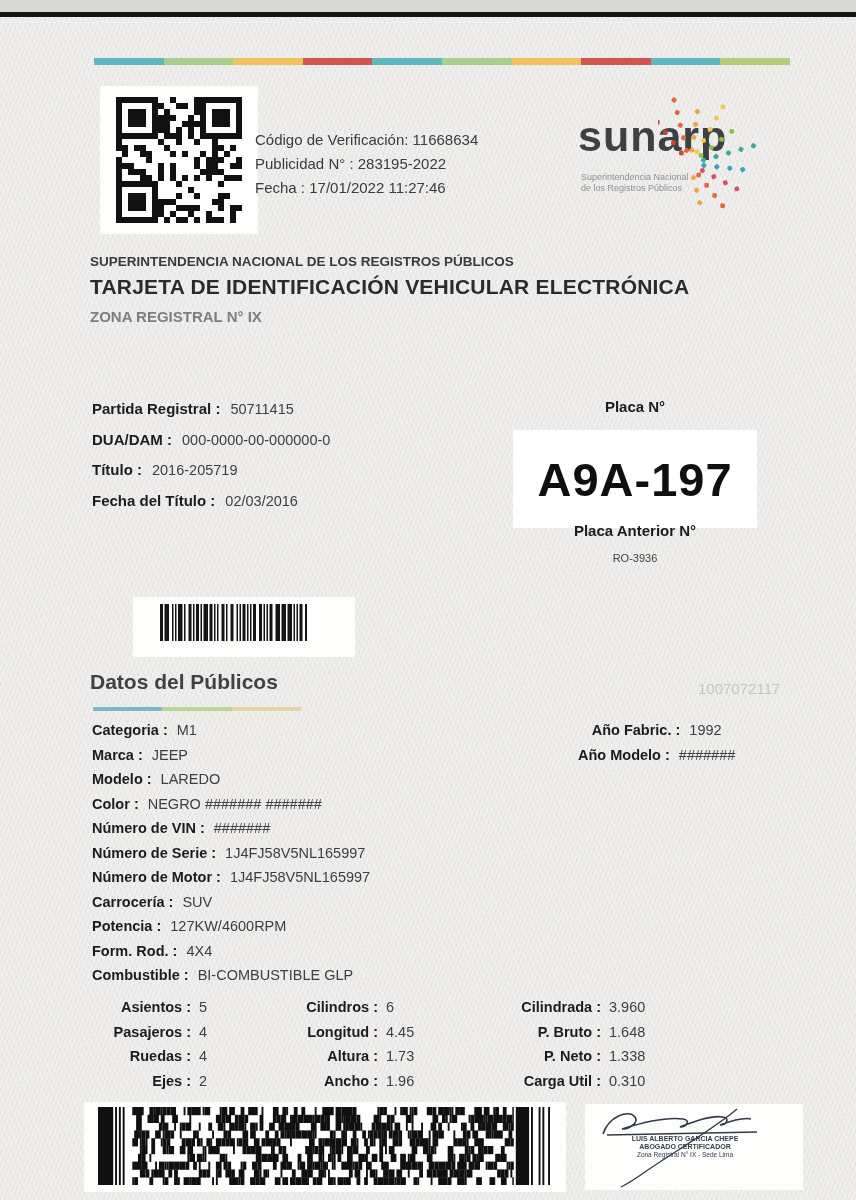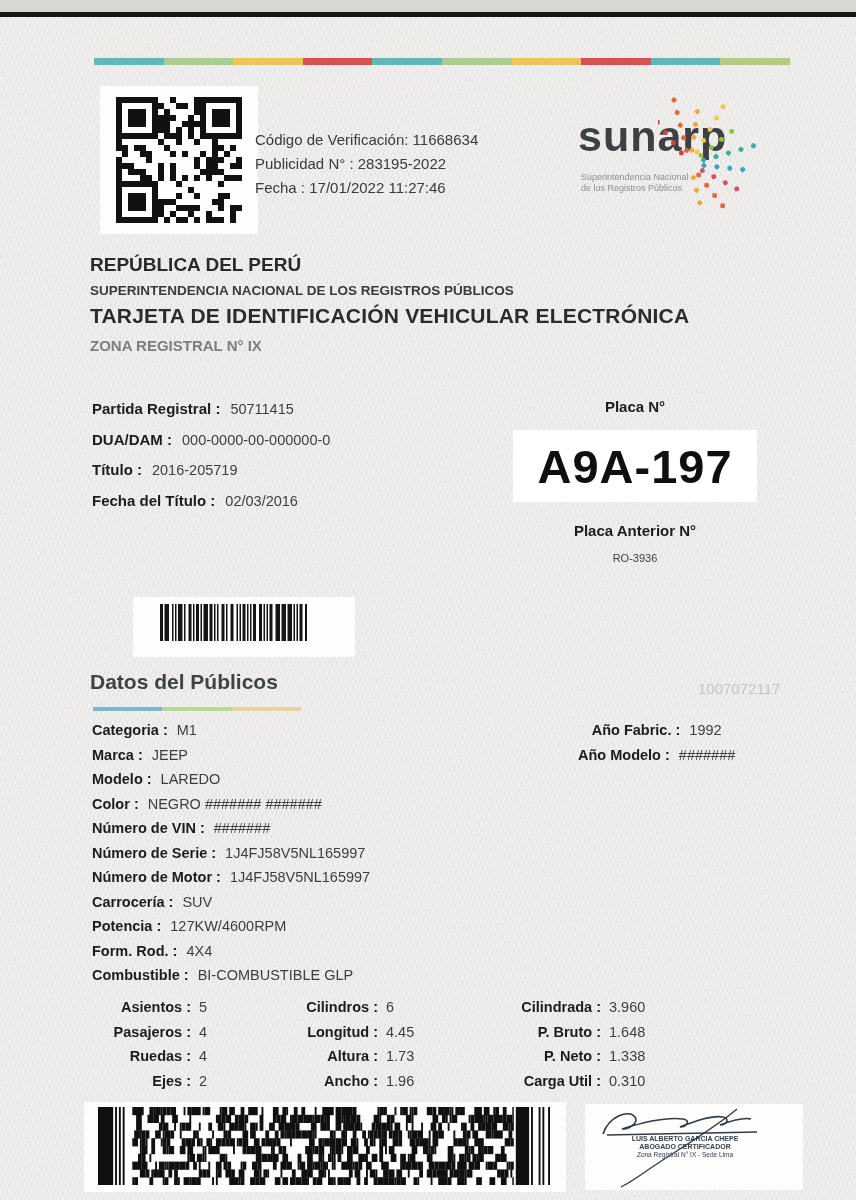--- a/index.html
+++ b/index.html
@@ -32,21 +32,21 @@
   .t2{font-size:13.5px;font-weight:bold;color:#3a3a3a;margin-bottom:6px;}
   .t3{font-size:21px;font-weight:800;margin-bottom:9px;letter-spacing:.2px;}
   .t4{font-size:15px;font-weight:bold;color:#7e7e7e;margin-bottom:7px;}
   
   #reg{left:92px;top:382px;}
   .reg-row{height:30.5px;line-height:30.5px;font-size:15px;white-space:nowrap;}
   .flabel{font-weight:bold;color:#1c1c1c;}
   .fvalue{color:#3e3e3e;margin-left:10px;font-size:14.5px;}
   
   #plate-label{left:513px;top:386px;width:244px;text-align:center;font-size:15px;font-weight:bold;color:#1c1c1c;}
-  #plate-box{left:513px;top:418px;width:244px;height:72px;background:#ffffff;display:flex;align-items:center;justify-content:center;}
+  #plate-box{left:513px;top:418px;width:244px;height:98px;background:#ffffff;display:flex;align-items:center;justify-content:center;}
   #plate-number{font-size:47px;font-weight:800;color:#0f0f0f;letter-spacing:1px;}
   #plate-prev-label{left:513px;top:510px;width:244px;text-align:center;font-size:15px;font-weight:bold;color:#1c1c1c;}
   #plate-prev-number{left:513px;top:540px;width:244px;text-align:center;font-size:11px;color:#3e3e3e;}
   
   #bar1d-panel{left:133px;top:585px;width:222px;height:60px;}
   #bar1d-svg{position:absolute;left:27px;top:7px;}
   #pdf417-panel{left:84px;top:1090px;width:482px;height:90px;}
   #pdf417-svg{position:absolute;left:14px;top:5px;}
   
   #section-title{left:90px;top:658px;font-size:21px;font-weight:800;color:#3d4345;}
@@ -360,21 +360,20 @@
         <rect x="36.23189118119104" y="97.89798460945191" width="4.6" height="4.6" rx="1.4" fill="#f0a63e" transform="rotate(121 38.531891181191035 100.19798460945191)"></rect>
         <rect x="39.37687582398672" y="110.51182905103987" width="4.6" height="4.6" rx="1.4" fill="#f0a63e" transform="rotate(121 41.67687582398672 112.81182905103987)"></rect>
       </svg>
     <div class="sub">
       <div>Superintendencia Nacional</div>
       <div>de los Registros Públicos</div>
     </div>
   </div>
 
   <div class="abs" id="titles">
-    <div class="t1">REPÚBLICA DEL PERÚ</div>
     <div class="t2">SUPERINTENDENCIA NACIONAL DE LOS REGISTROS PÚBLICOS</div>
     <div class="t3">TARJETA DE IDENTIFICACIÓN VEHICULAR ELECTRÓNICA</div>
     <div class="t4">ZONA REGISTRAL N° IX</div>
   </div>
 
   <div class="abs" id="reg">
     <div class="reg-row">
       <span class="flabel">Partida Registral :</span><span class="fvalue">50711415</span>
     </div>
     <div class="reg-row">

